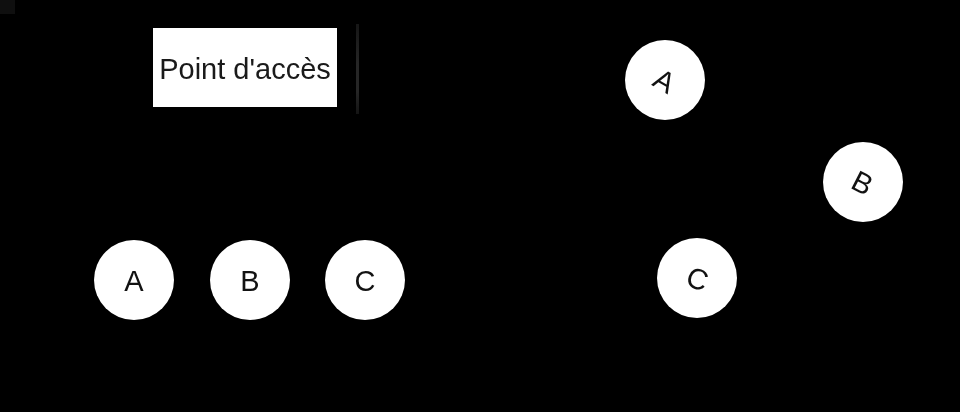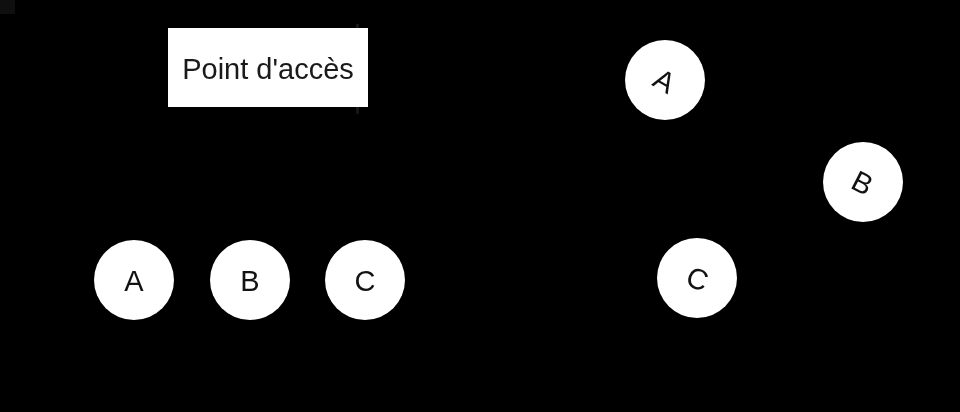--- a/index.html
+++ b/index.html
@@ -10,25 +10,24 @@
     overflow:hidden;
     font-family:"Liberation Sans","DejaVu Sans",sans-serif;
   }
   
   .corner-artifact{
     position:absolute;left:0;top:0;width:15px;height:14px;
     background:#0f0f0f;
   }
   
   .access-point{
-    position:absolute;left:153px;top:28px;width:200px;height:79px;
+    position:absolute;left:153px;top:28px;width:184px;height:79px;
     background:#ffffff;
     display:flex;align-items:center;justify-content:center;
     box-sizing:border-box;
-    margin-left:15px;
   }
   .access-point-label{
     font-size:29px;line-height:1;color:#1a1a1a;white-space:nowrap;
     padding-top:3px;
   }
   
   .ap-shadow{
     position:absolute;left:356px;top:24px;width:3px;height:90px;
     background:linear-gradient(to bottom,#161616 0%,#262626 45%,#262626 75%,#141414 100%);
   }

